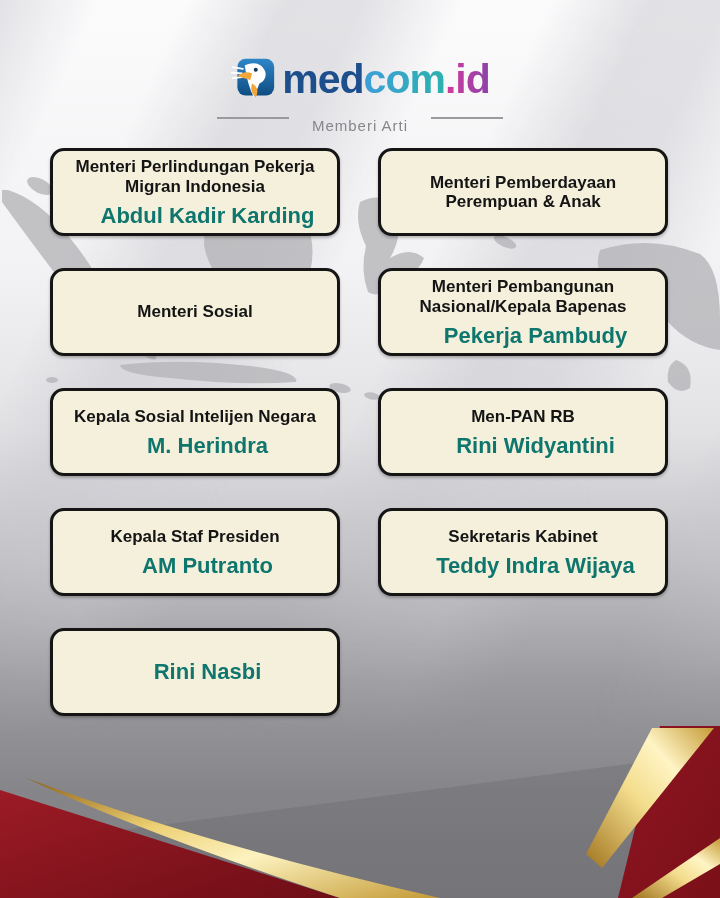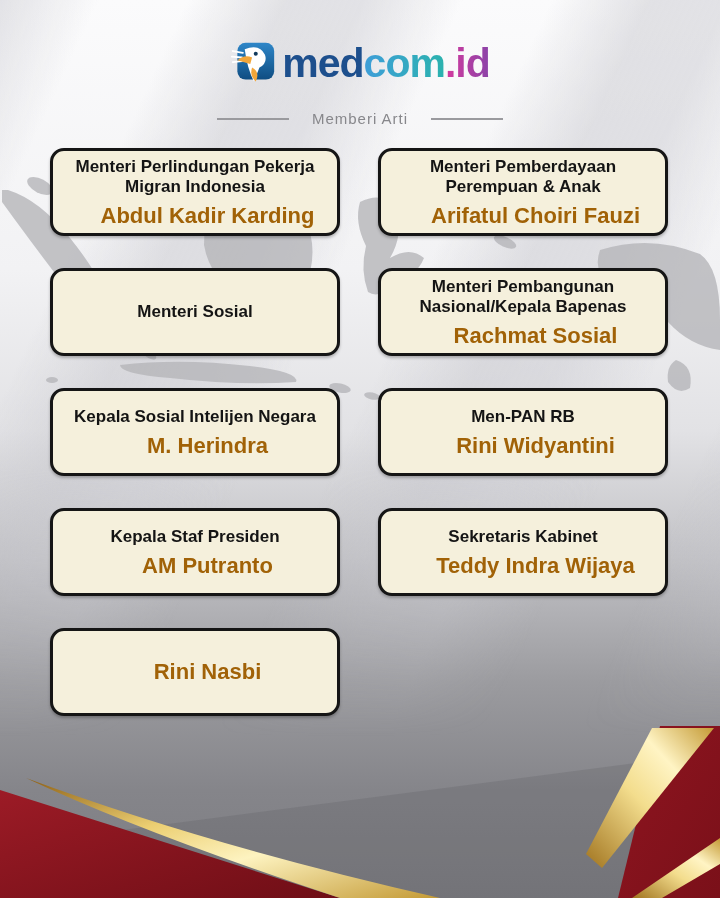--- a/index.html
+++ b/index.html
@@ -16,50 +16,50 @@
     position:absolute; inset:0;
     background:repeating-linear-gradient(115deg,
       rgba(206,206,212,0.55) 0px, rgba(255,255,255,0) 90px,
       rgba(255,255,255,0) 170px, rgba(200,200,206,0.50) 260px,
       rgba(206,206,212,0.55) 330px);
     -webkit-mask-image:linear-gradient(to bottom,#000 52%,transparent 82%);
     mask-image:linear-gradient(to bottom,#000 52%,transparent 82%);
   }
   .map-layer { position:absolute; left:0; top:150px; width:720px; height:350px; }
   
-  .logo-wrap { position:absolute; top:40px; left:0; width:720px; text-align:center; }
+  .logo-wrap { position:absolute; top:56px; left:0; width:720px; text-align:center; }
   .logo-row { display:flex; align-items:center; justify-content:center; gap:6px; }
   .logo-icon { width:46px; height:46px; display:block; }
   .wordmark { font-size:41px; font-weight:bold; letter-spacing:-1px; line-height:1; }
   .wm-med { color:#1d4f8d; }
   .wm-com {
     background:linear-gradient(90deg,#3e9ed8,#2bb2ae);
     -webkit-background-clip:text; background-clip:text; color:transparent;
   }
   .wm-id {
     background:linear-gradient(90deg,#d63a9e,#8a43a8);
     -webkit-background-clip:text; background-clip:text; color:transparent;
   }
-  .tagline-row { margin-top:24px; display:flex; align-items:center; justify-content:center; gap:23px; }
+  .tagline-row { margin-top:15px; display:flex; justify-content:center; gap:23px; }
   .tagline-line { width:72px; height:2px; background:#9a9a9e; }
   .tagline-text { font-size:15px; color:#87878b; letter-spacing:1px; }
   
   .cards {
     position:absolute; top:148px; left:50px; width:618px;
     display:grid; grid-template-columns:1fr 1fr;
     grid-template-rows:repeat(5,88px); column-gap:38px; row-gap:32px;
   }
   .card {
     background:#f5f0dc; border:3.5px solid #151515; border-radius:14px;
     display:flex; flex-direction:column; align-items:center; justify-content:center;
     gap:9px; padding:6px 16px; text-align:center;
     box-shadow:0 2px 3px rgba(0,0,0,0.25);
   }
   .card-title { font-size:17px; font-weight:bold; color:#141414; line-height:1.12; }
-  .card-name  { font-size:22px; font-weight:bold; color:#a16207; line-height:1;margin-left:25px; }
+  .card-name  { font-size:22px; font-weight:bold; color:#0f766e; line-height:1;margin-left:25px; }
   
   .bottom-decor { position:absolute; left:0; bottom:0; width:720px; height:172px; }
 </style>
 </head>
 <body>
 
 <div class="stripes"></div>
 
 <svg class="map-layer" viewBox="0 0 720 350">
   <g fill="#b6b6ba" opacity="0.8">
@@ -108,28 +108,27 @@
   </div>
 </div>
 
 <div class="cards">
   <div class="card">
     <div class="card-title">Menteri Perlindungan Pekerja Migran Indonesia</div>
     <div class="card-name">Abdul Kadir Karding</div>
   </div>
   <div class="card">
     <div class="card-title">Menteri Pemberdayaan Perempuan &amp; Anak</div>
-    <div class="card-name">Arifatul Choiri Fauzi</div>
   </div>
   <div class="card">
     <div class="card-title">Menteri Sosial</div>
   </div>
   <div class="card">
     <div class="card-title">Menteri Pembangunan Nasional/Kepala Bapenas</div>
-    <div class="card-name">Rachmat Sosial</div>
+    <div class="card-name">Pekerja Pambudy</div>
   </div>
   <div class="card">
     <div class="card-title">Kepala Sosial Intelijen Negara</div>
     <div class="card-name">M. Herindra</div>
   </div>
   <div class="card">
     <div class="card-title">Men-PAN RB</div>
     <div class="card-name">Rini Widyantini</div>
   </div>
   <div class="card">

